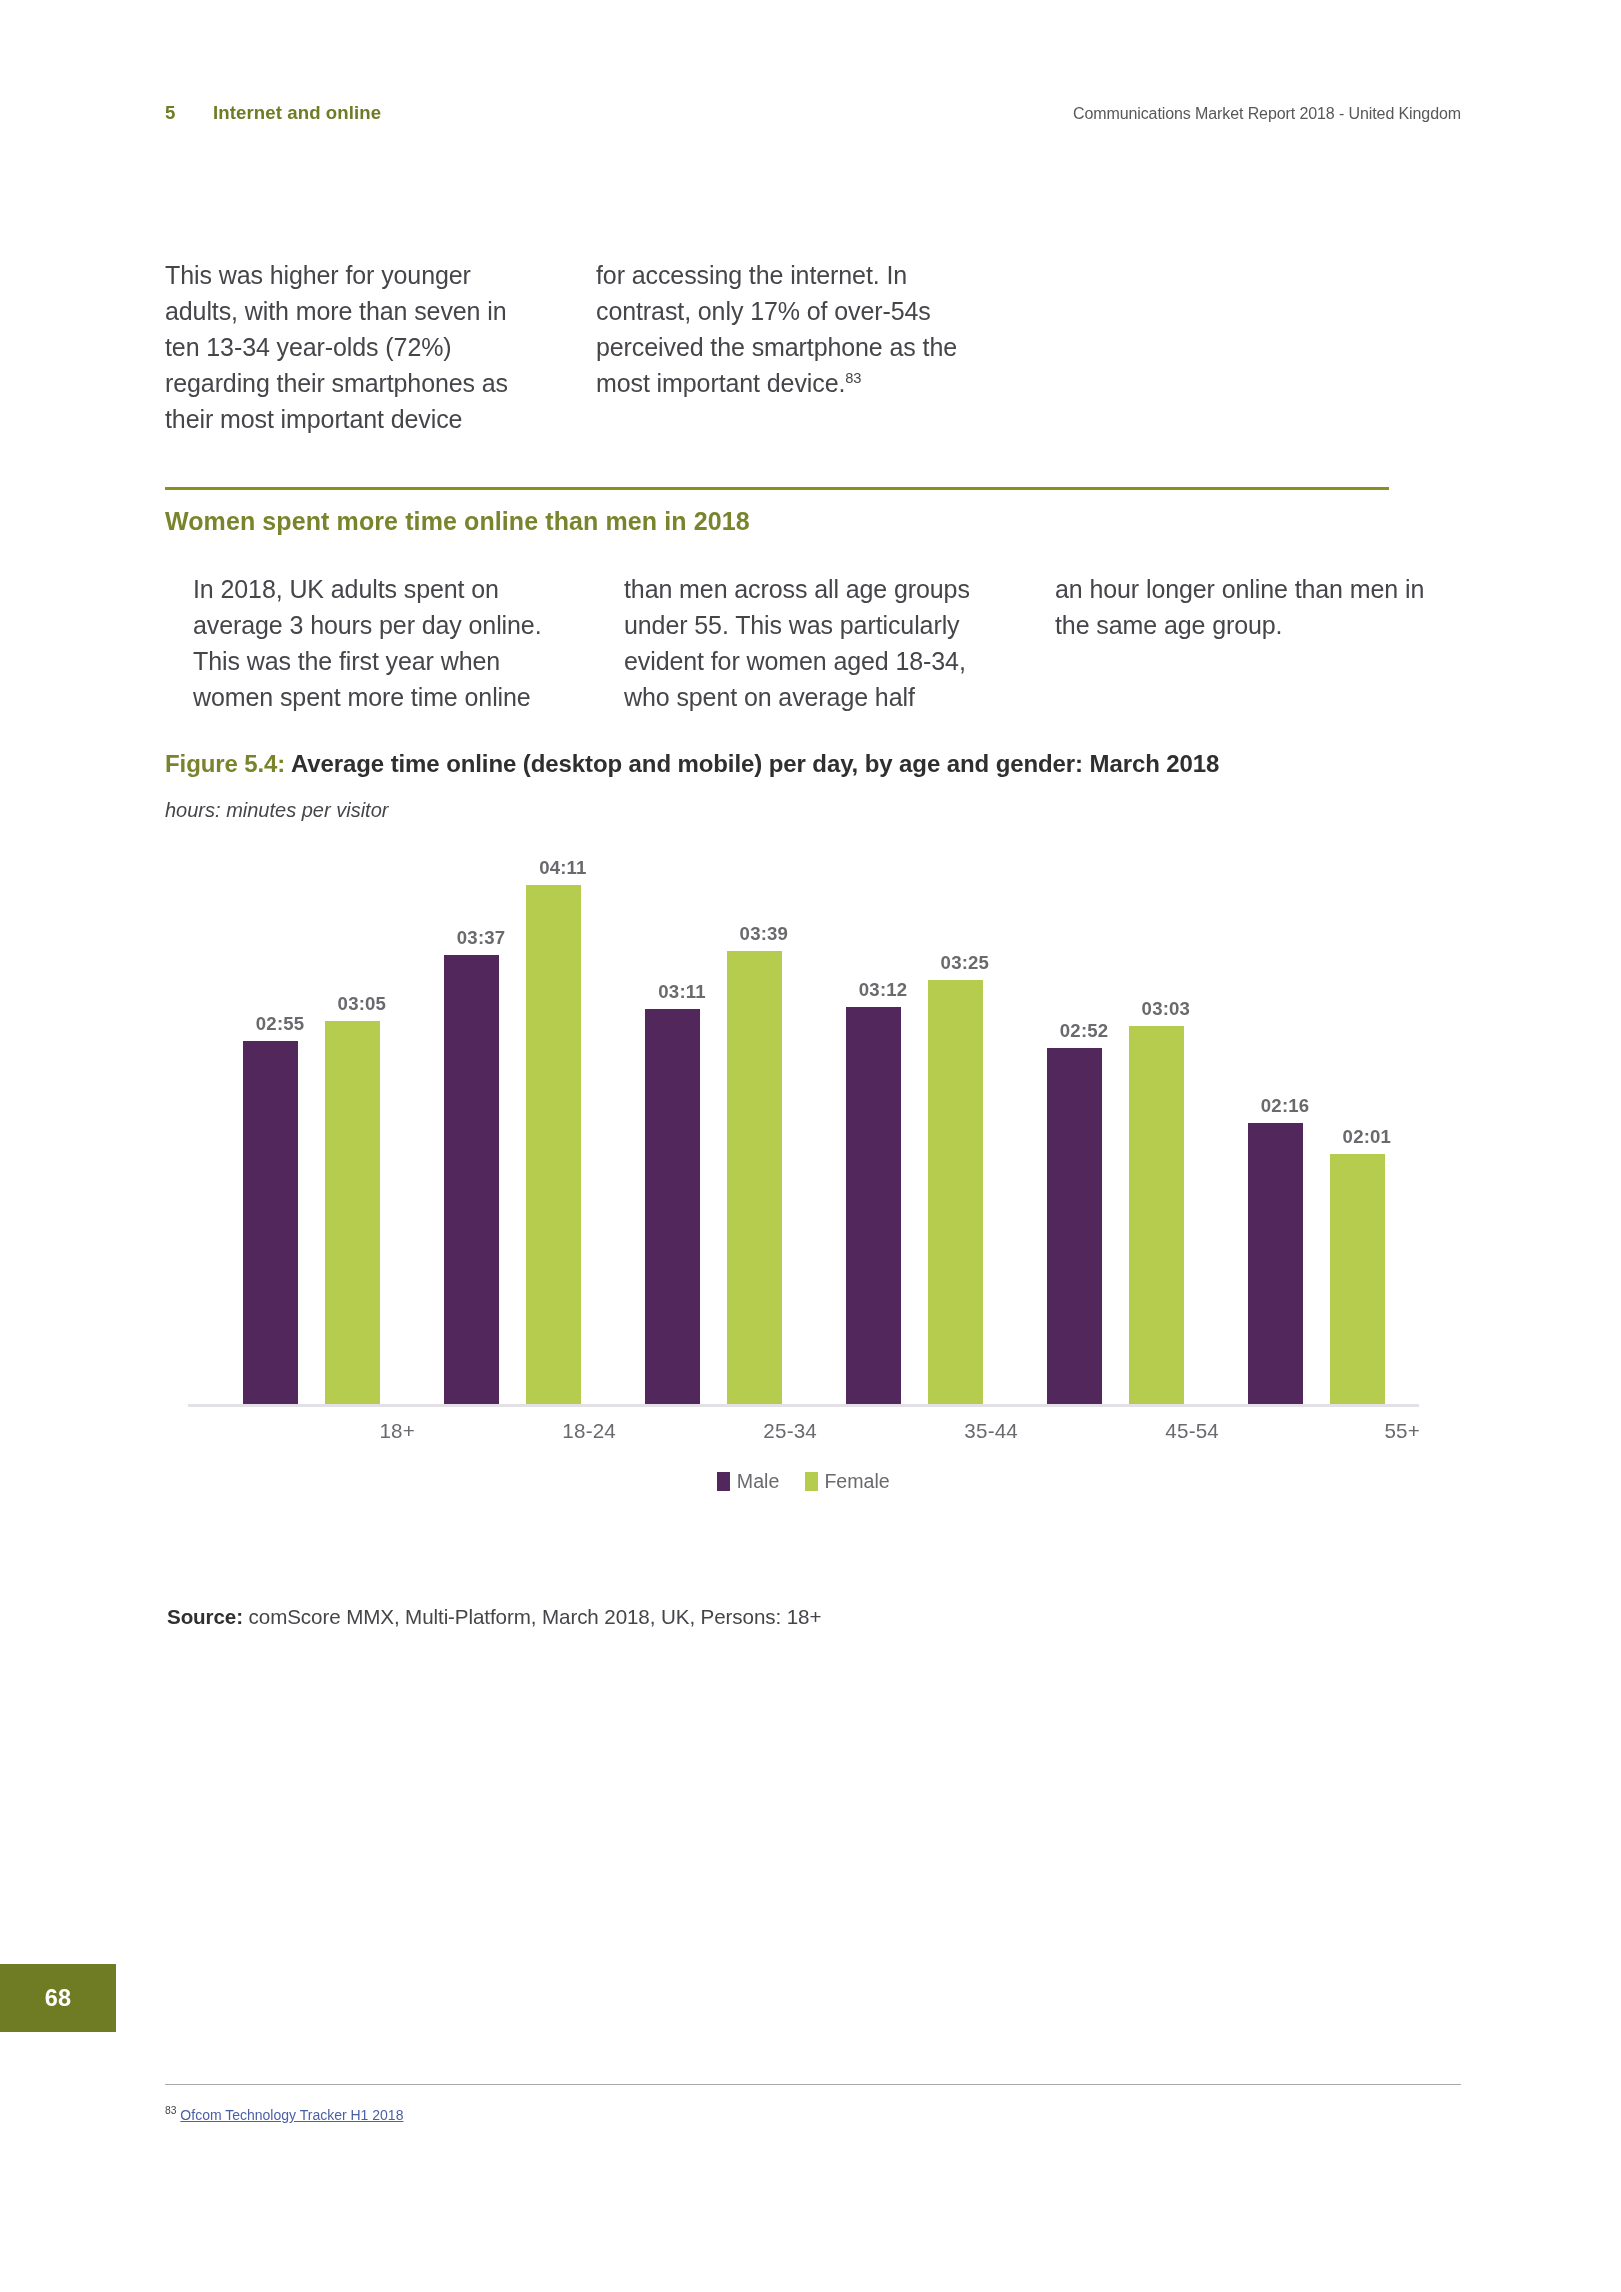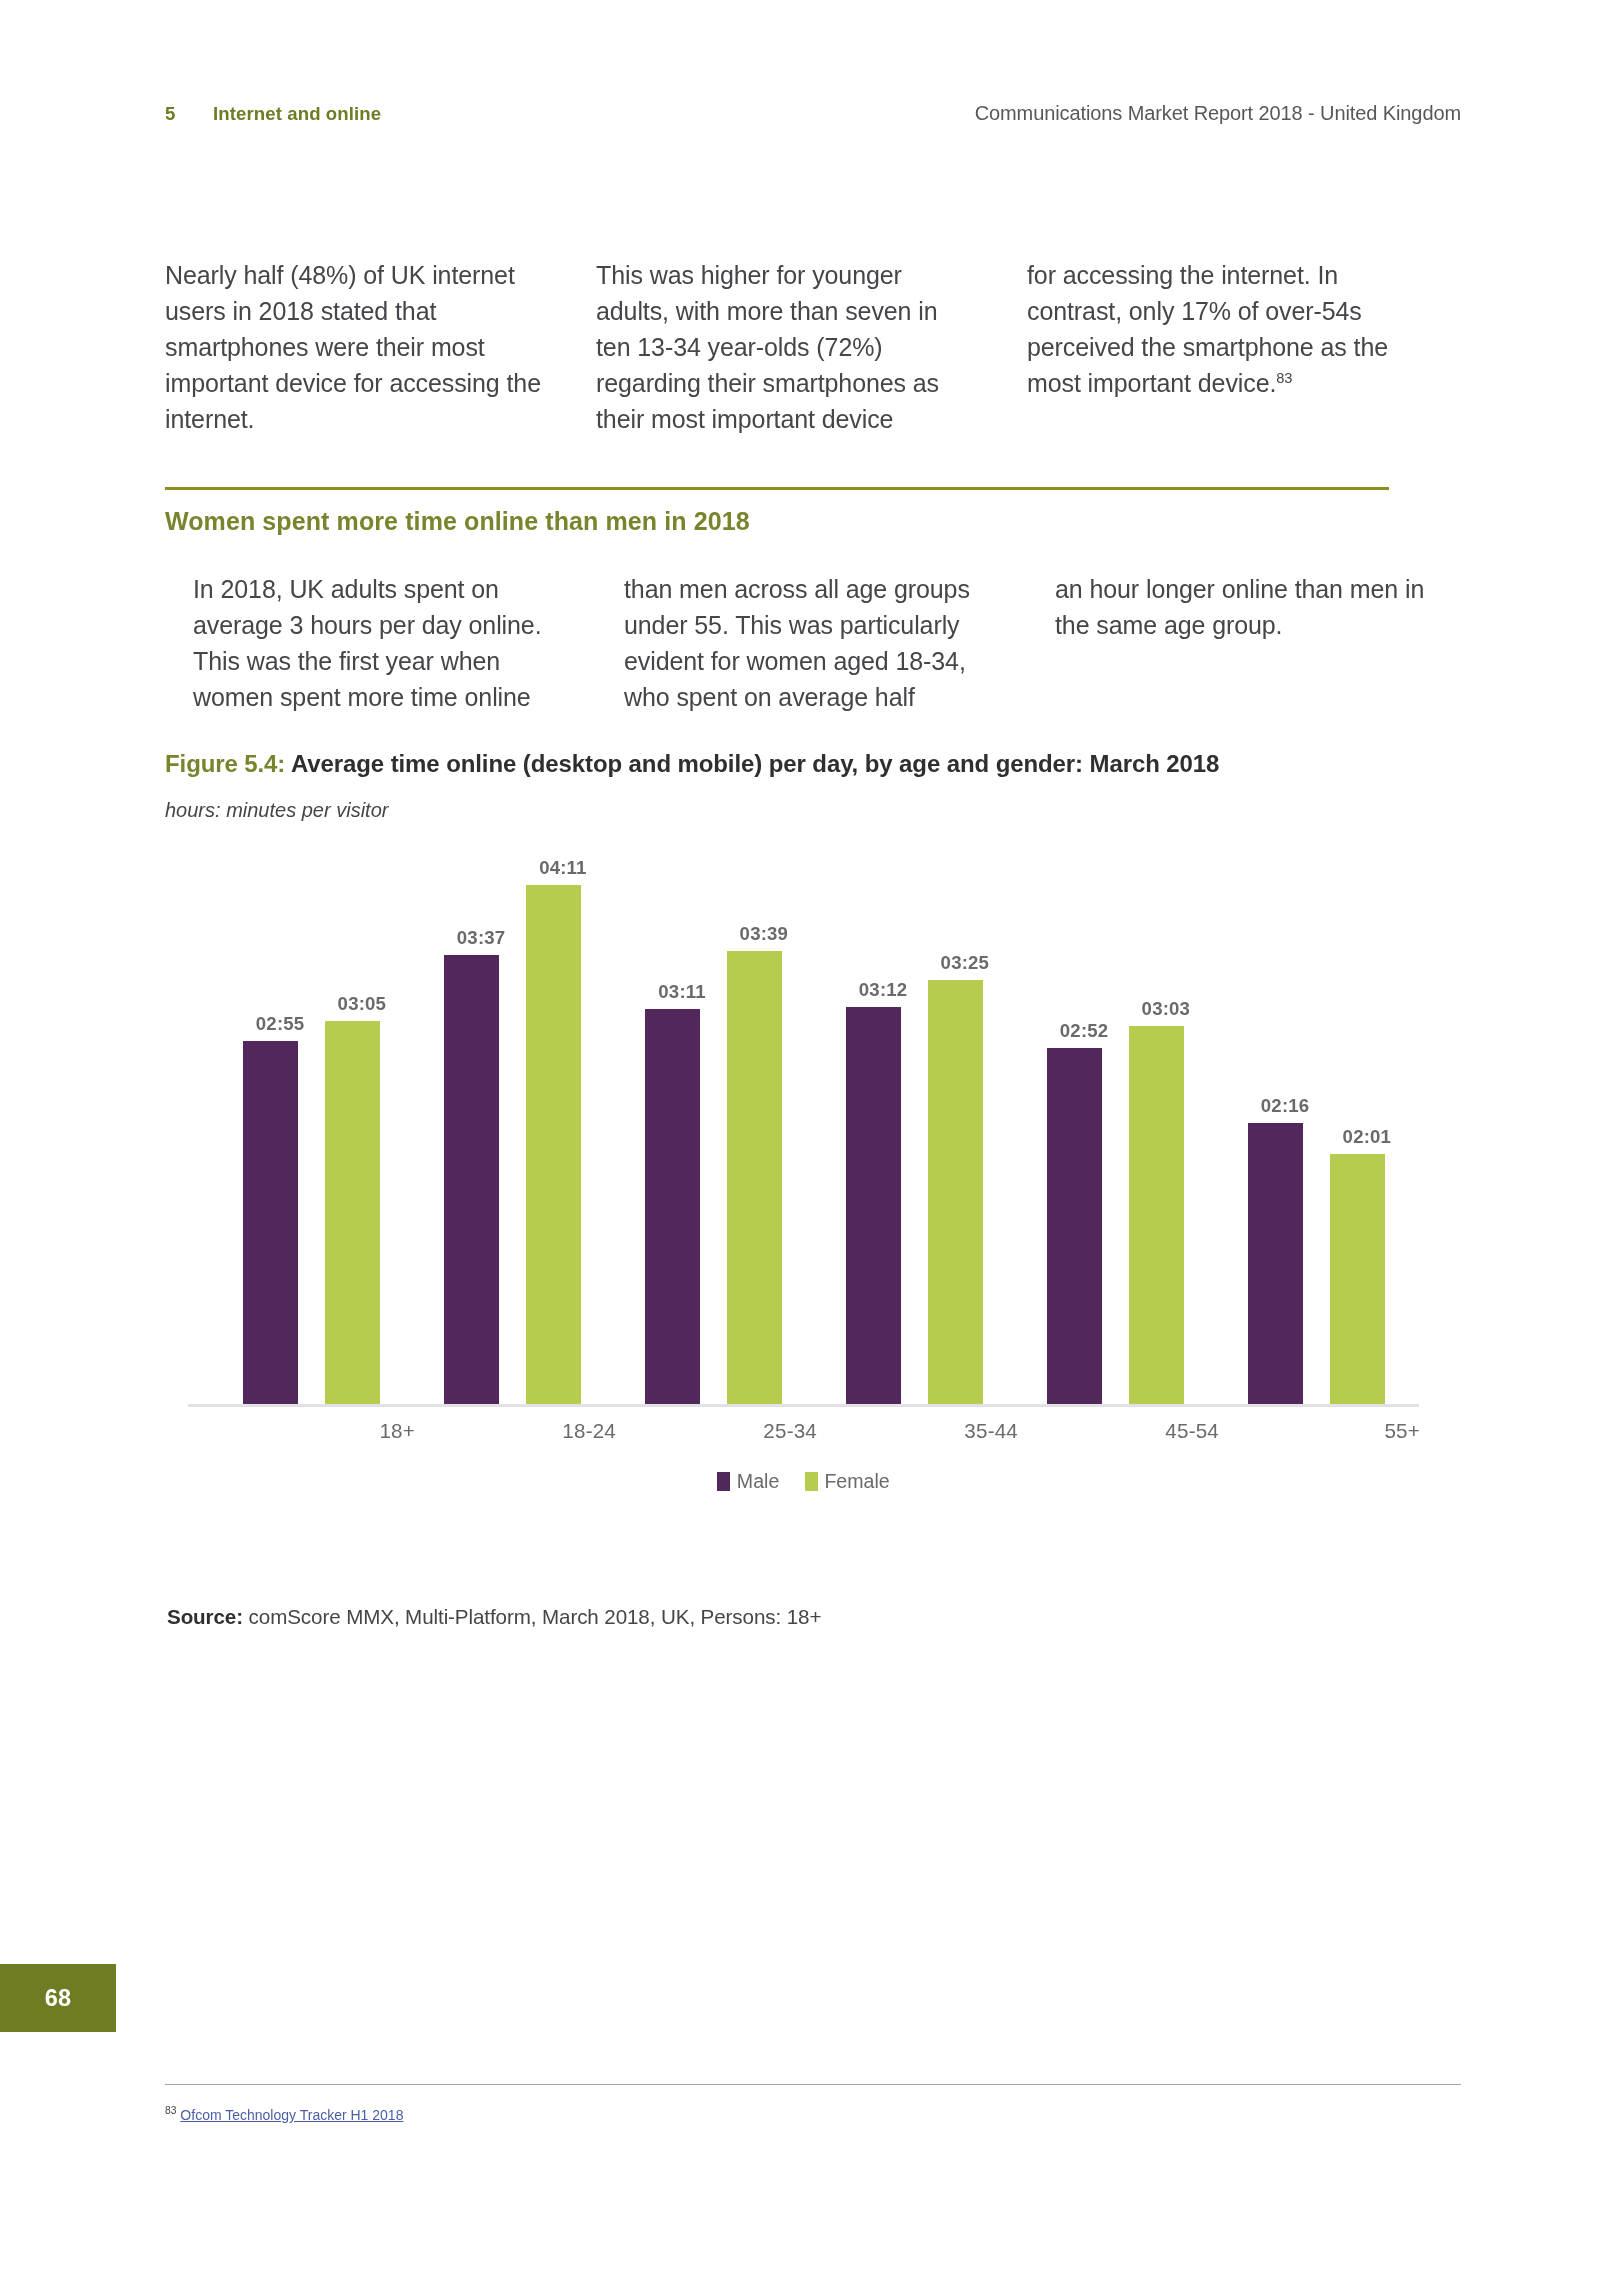--- a/index.html
+++ b/index.html
@@ -31,21 +31,21 @@
     display: flex;
     align-items: baseline;
     color: #6f7c23;
     font-weight: bold;
     font-size: 18.6px;
     letter-spacing: 0.1px;
   }
   .hdr-num { width: 48px; }
   .hdr-right {
     color: #58585a;
-    font-size: 20px;
+    font-size: 16px;
     letter-spacing: -0.1px;
   }
 
   
   .cols {
     position: absolute;
     left: 165px;
     width: 1296px;
     display: flex;
     gap: 0;
@@ -263,21 +263,20 @@
 
 <div class="page-header">
   <div class="hdr-left">
     <span class="hdr-num">5</span>
     <span>Internet and online</span>
   </div>
   <div class="hdr-right">Communications Market Report 2018 - United Kingdom</div>
 </div>
 
 <div class="cols" id="intro-cols">
-  <div class="col">Nearly half (48%) of UK internet users in 2018 stated that smartphones were their most important device for accessing the internet.</div>
   <div class="col">This was higher for younger adults, with more than seven in ten 13-34 year-olds (72%) regarding their smartphones as their most important device</div>
   <div class="col"><span>for accessing the internet. In contrast, only 17% of over-54s perceived the smartphone as the most important device.</span><sup class="fn">83</sup></div>
 </div>
 
 <div class="rule"></div>
 <div class="section-heading">Women spent more time online than men in 2018</div>
 
 <div class="cols" id="detail-cols">
   <div class="col">In 2018, UK adults spent on average 3 hours per day online. This was the first year when women spent more time online</div>
   <div class="col">than men across all age groups under 55. This was particularly evident for women aged 18-34, who spent on average half</div>

